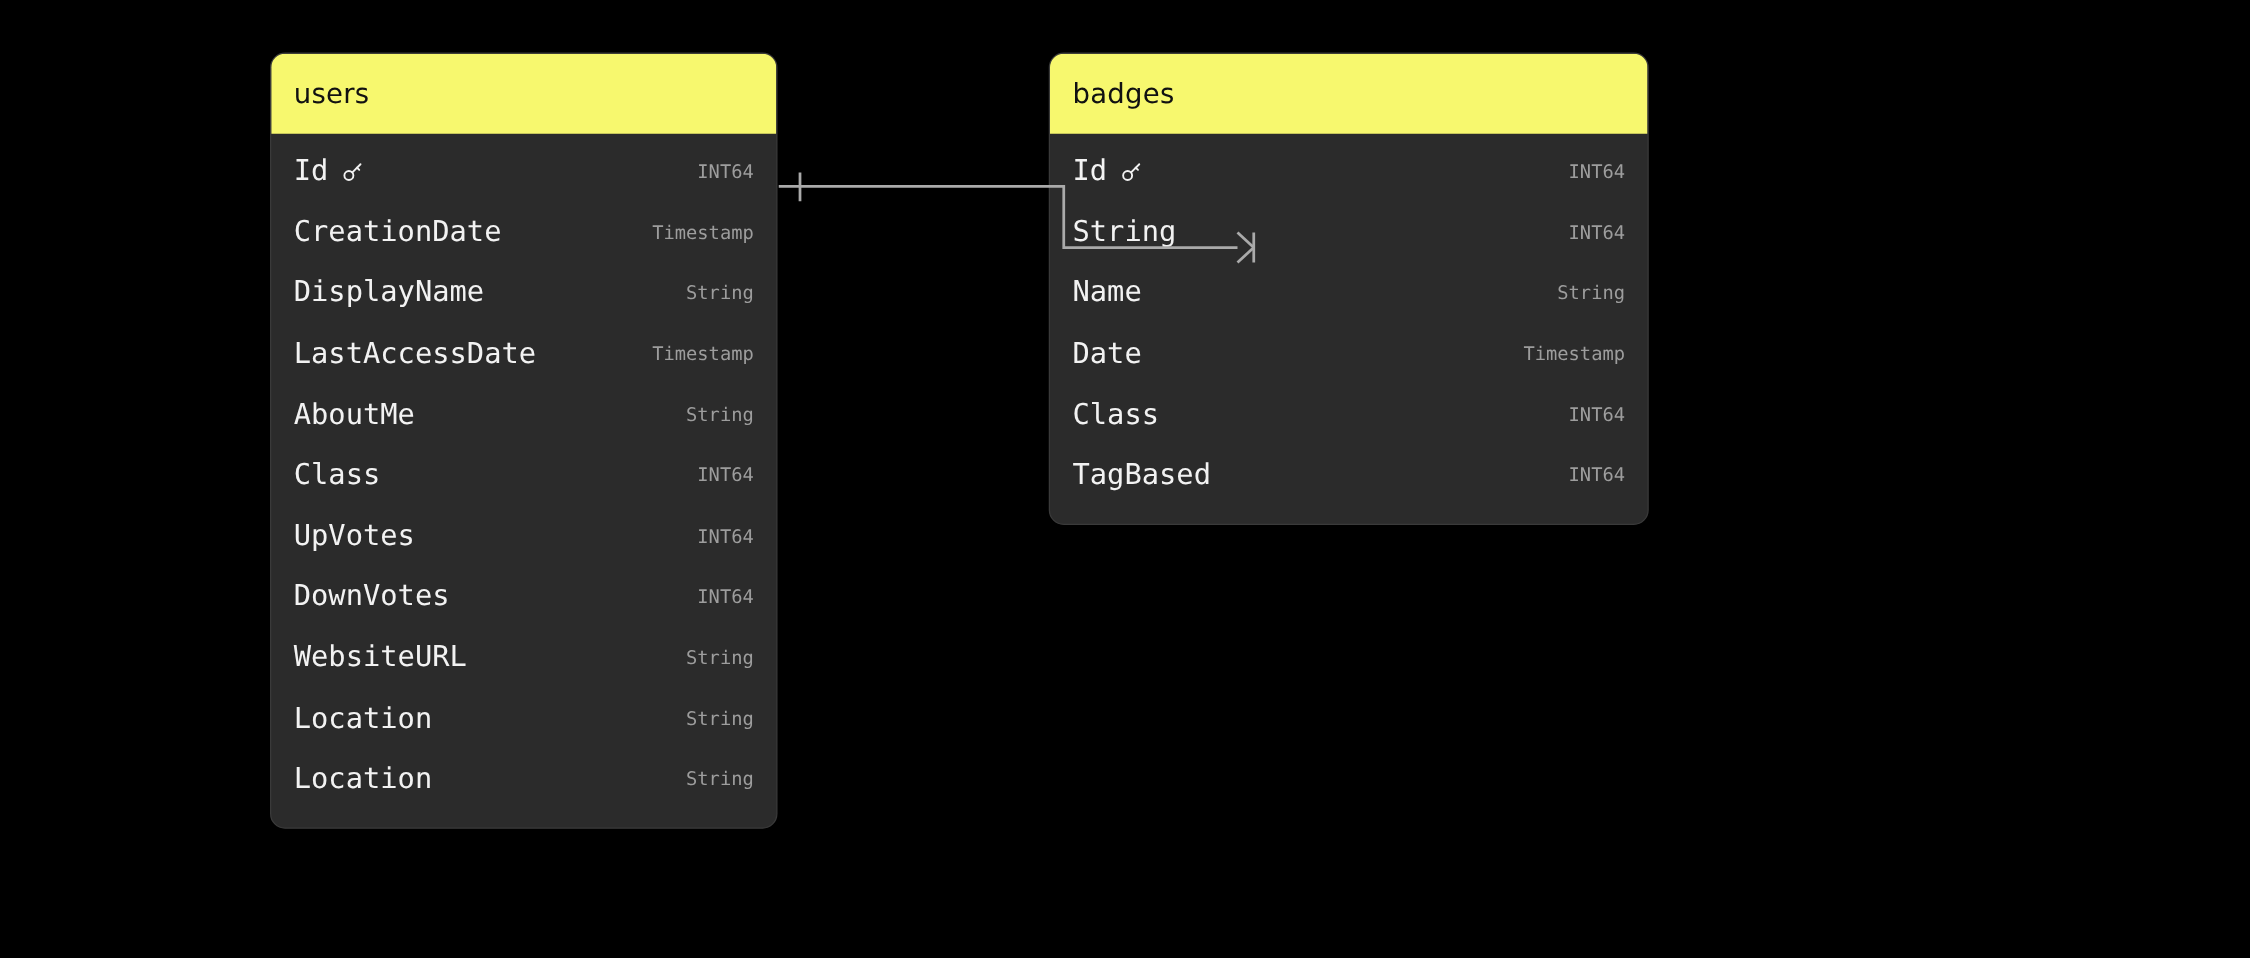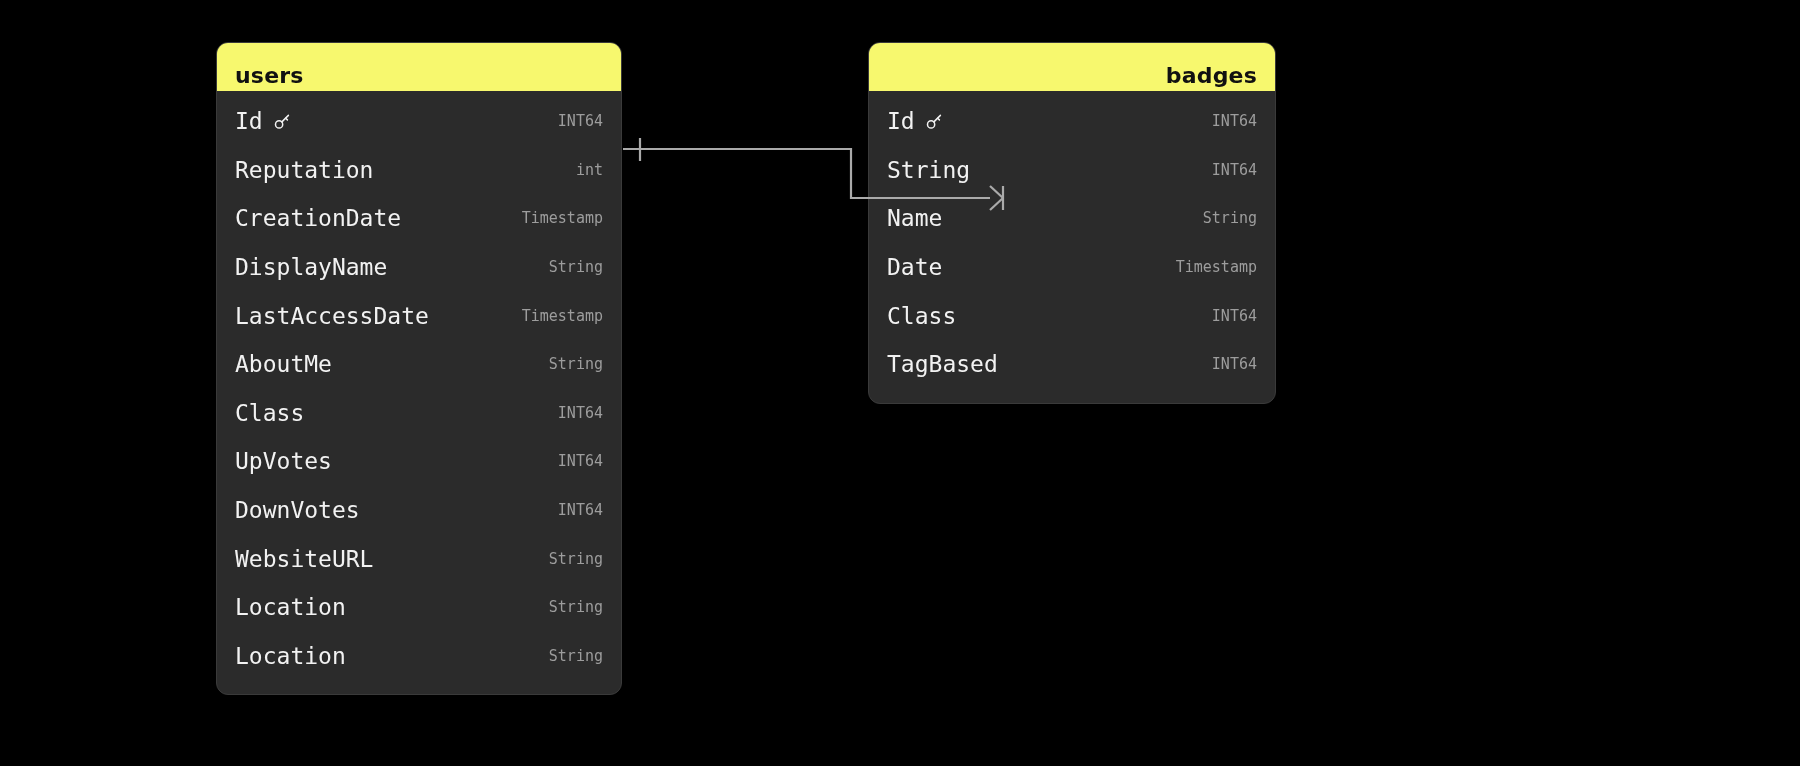--- a/index.html
+++ b/index.html
@@ -28,24 +28,24 @@
     border-radius: 12px;
     box-shadow: 0 2px 7px rgba(0,0,0,0.85);
     overflow: hidden;
     border: 1px solid #3a3a3a;
   }
 
   .erd-table-header {
     background: #f7f86e;
     color: #111111;
     font-family: "DejaVu Sans", "Liberation Sans", sans-serif;
-    font-weight: bold;
+    font-weight: normal;
     font-size: 22px;
     line-height: 1;
-    padding: 22px 18px 4px 18px;
+    padding: 22px 18px 20px 18px;
     letter-spacing: 0.2px;
   }
 
   .erd-rows {
     padding: 6px 0 14px 0;
   }
 
   .erd-row {
     display: flex;
     align-items: center;
@@ -80,24 +80,23 @@
   }
   .key-icon svg { display: block; }
 
   
   #table-users {
     left: 216px;
     top: 42px;
     width: 406px;
   }
   #table-badges {
-    left: 868px;
+    left: 839px;
     top: 42px;
-    width: 408px;
-    text-align: right;
+    width: 480px;
   }
 
   #connector {
     position: absolute;
     left: 0; top: 0;
     width: 1800px; height: 766px;
     pointer-events: none;
   }
 </style>
 </head>
@@ -118,26 +117,20 @@
                   <path d="M 9.9 9.9 L 16.4 3.4"></path>
                   <path d="M 13.6 6.2 L 15.4 7.9"></path>
                 </g>
               </svg>
             </span>
           </div>
           <div class="erd-col-type">INT64</div>
         </div>
         <div class="erd-row">
           <div class="erd-col-name">
-            <span>Reputation</span>
-          </div>
-          <div class="erd-col-type">int</div>
-        </div>
-        <div class="erd-row">
-          <div class="erd-col-name">
             <span>CreationDate</span>
           </div>
           <div class="erd-col-type">Timestamp</div>
         </div>
         <div class="erd-row">
           <div class="erd-col-name">
             <span>DisplayName</span>
           </div>
           <div class="erd-col-type">String</div>
         </div>

